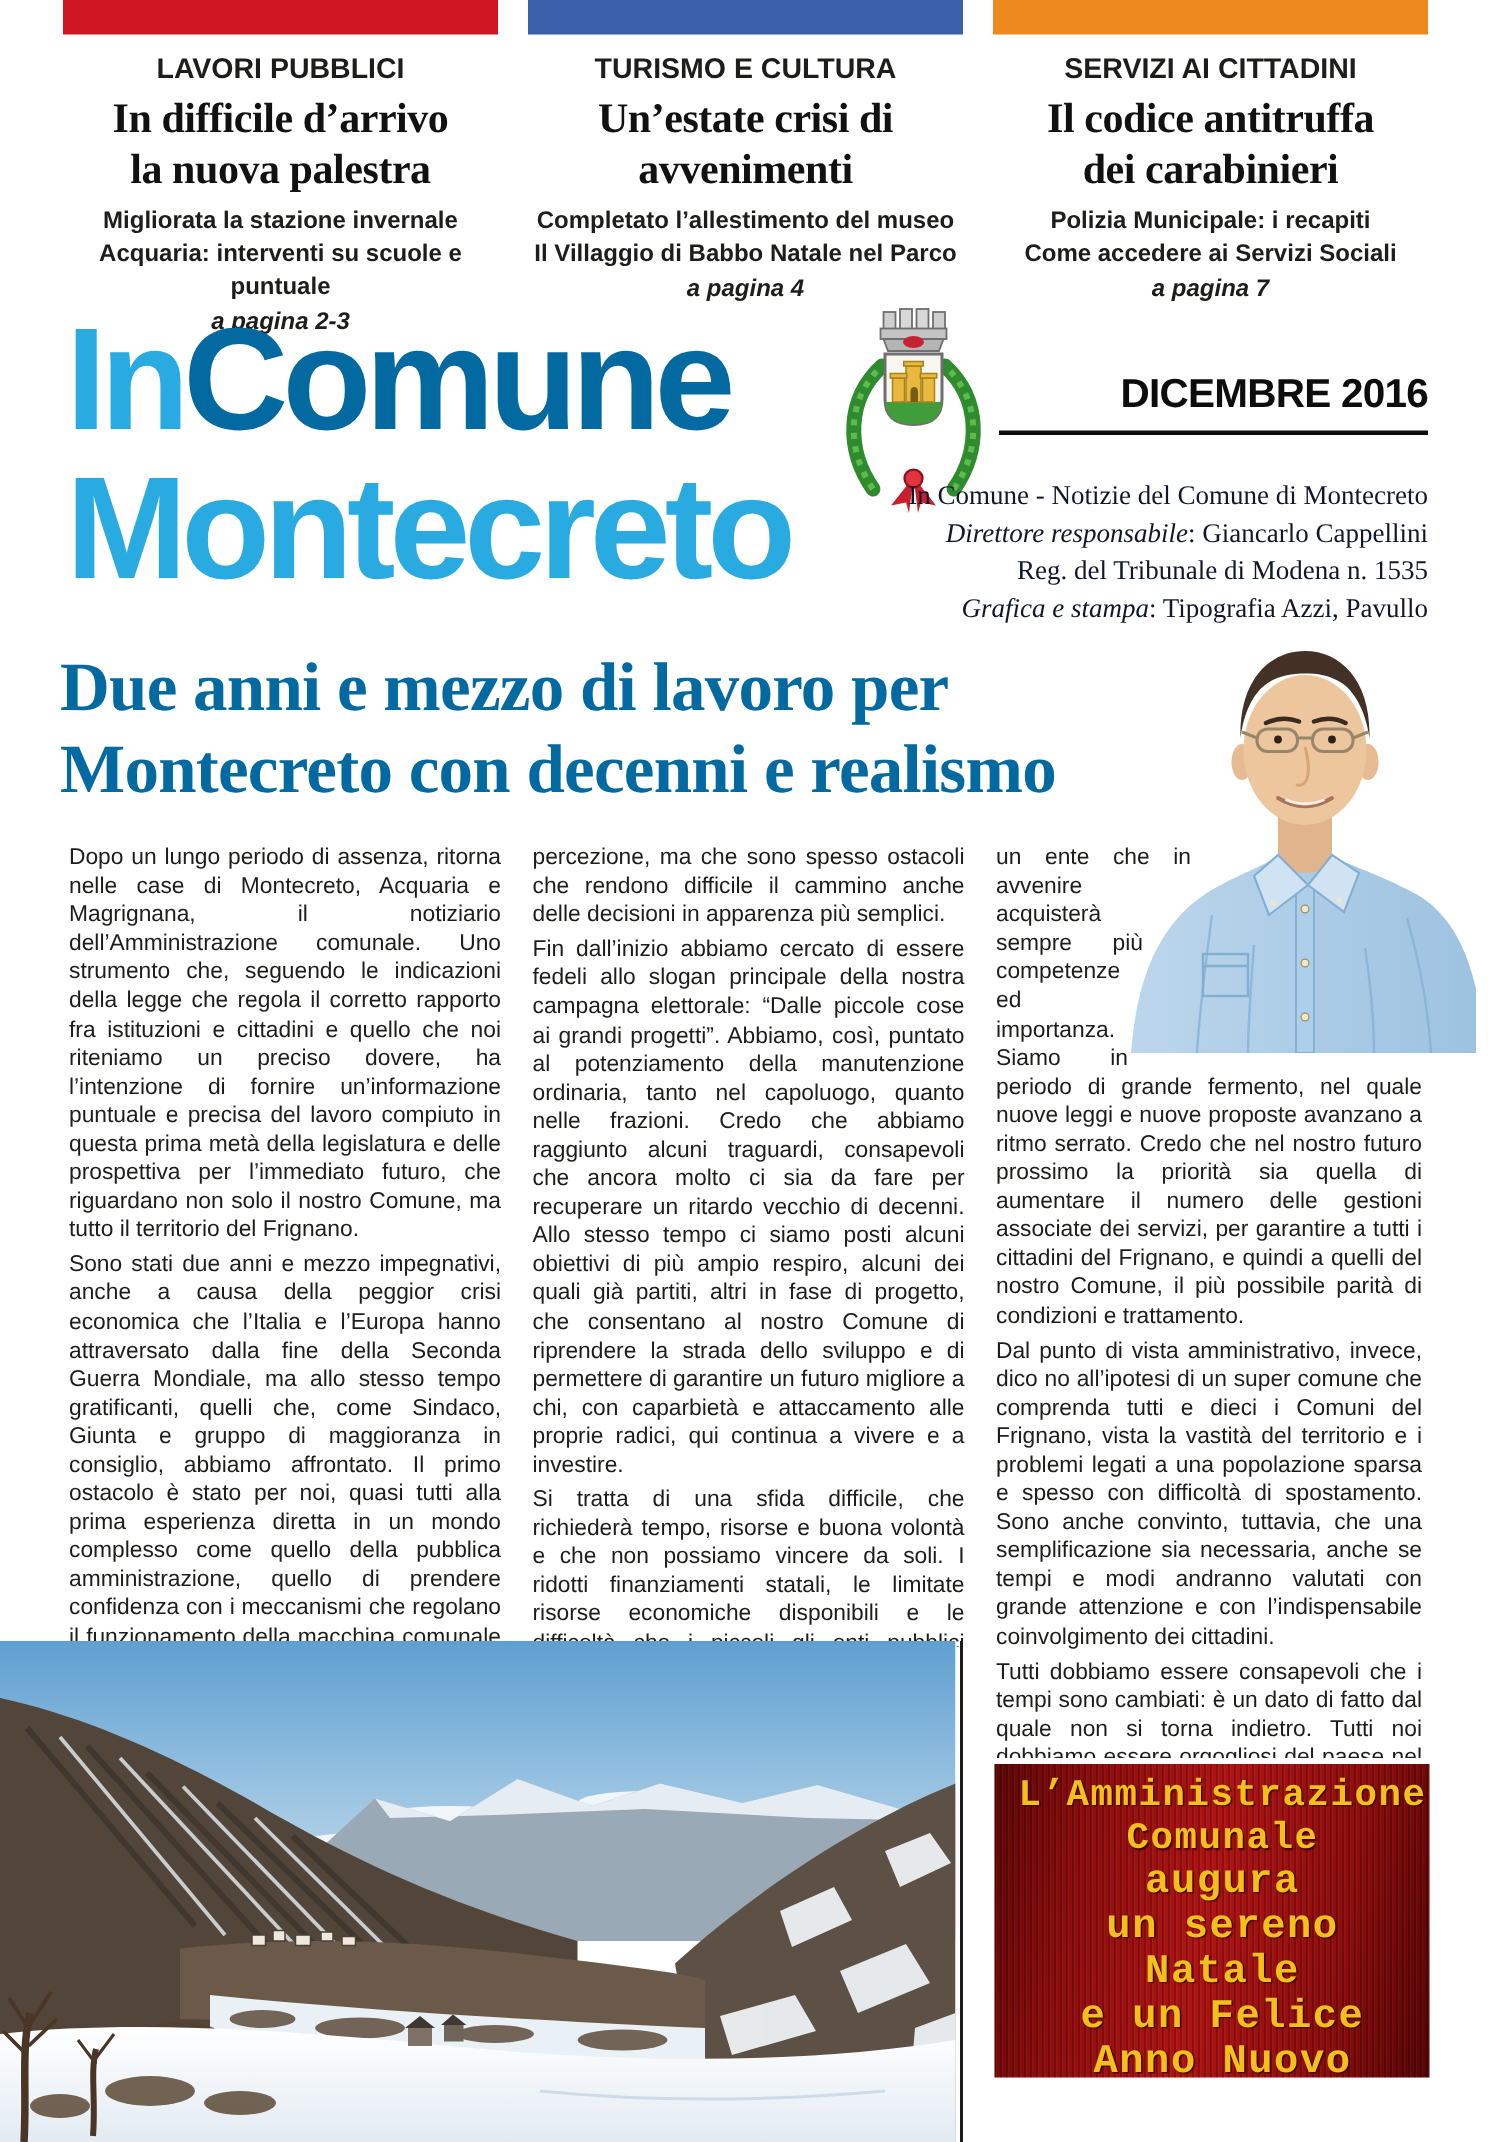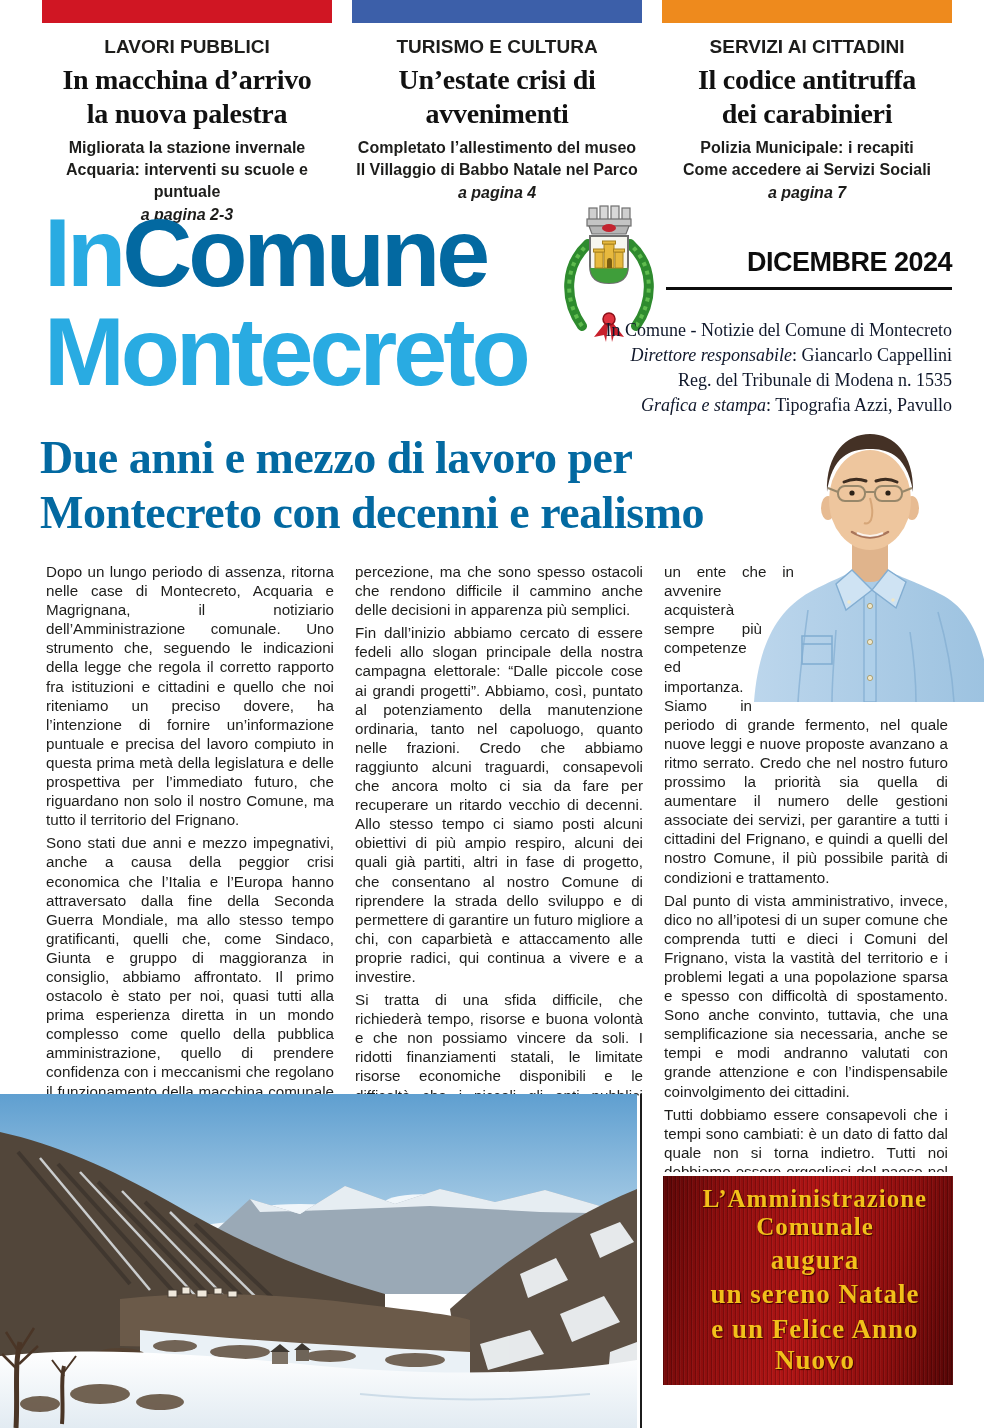--- a/index.html
+++ b/index.html
@@ -59,36 +59,36 @@
   .landscape{position:absolute;left:0;top:1094px;width:637px;height:334px;}
   .photo-rule{position:absolute;left:640px;top:1094px;width:2px;height:334px;background:#1c1c1c;}
 
   
   .greeting{position:absolute;left:663px;top:1176px;width:290px;height:209px;
             background:
               repeating-linear-gradient(90deg,rgba(0,0,0,0.20) 0 1px,rgba(255,255,255,0.04) 1px 2px,rgba(0,0,0,0) 2px 4px),
               linear-gradient(100deg,#5c0606 0%,#8d0d0d 20%,#b01414 48%,#8d0d0d 78%,#540505 100%);
             display:flex;flex-direction:column;justify-content:space-evenly;align-items:center;
             padding:6px 6px;box-sizing:border-box;text-align:center;}
-  .greet-line{font-family:Liberation Serif, serif;font-weight:700;color:#f2c01a;
+  .greet-line{font-family:Liberation Mono, monospace;font-weight:700;color:#f2c01a;
               letter-spacing:1px;text-shadow:1px 1px 1px rgba(60,0,0,0.95);padding-left:14px;}
   .greet-1{font-size:25px;}
   .greet-2,.greet-3,.greet-4{font-size:27px;}
 </style>
 </head>
 <body>
 
 <div class="page">
 
   <header class="teasers">
     <section class="teaser">
       <div class="bar bar-red"></div>
       <div class="kicker">LAVORI PUBBLICI</div>
       <div class="tz-title">
-        <span style="display:block">In macchina d’arrivo</span>
+        <span style="display:block">In difficile d’arrivo</span>
         <span style="display:block">la nuova palestra</span>
       </div>
       <div class="tz-sub">
         <span style="display:block">Migliorata la stazione invernale</span>
         <span style="display:block">Acquaria: interventi su scuole e puntuale</span>
       </div>
       <div class="tz-page">a pagina 2-3</div>
     </section>
 
     <section class="teaser">
@@ -153,21 +153,21 @@
         <rect x="59" y="48" width="8" height="16"></rect>
         <rect x="48" y="40" width="10" height="24"></rect>
         <rect x="37.5" y="45" width="11" height="3"></rect>
         <rect x="57.5" y="45" width="11" height="3"></rect>
         <rect x="46.5" y="37" width="13" height="3"></rect>
       </g>
       <path d="M51,64 v-7 a2.5,3 0 0 1 5,0 v7 Z" fill="#7a5c10"></path>
     </g>
   </svg>
 
-  <div class="issue">DICEMBRE 2024</div>
+  <div class="issue">DICEMBRE 2016</div>
   <div class="issue-rule"></div>
 
   <div class="colophon">
     <div><span class="em"></span><span>In Comune - Notizie del Comune di Montecreto</span></div>
     <div><span class="em">Direttore responsabile</span><span>: Giancarlo Cappellini</span></div>
     <div><span class="em"></span><span>Reg. del Tribunale di Modena n. 1535</span></div>
     <div><span class="em">Grafica e stampa</span><span>: Tipografia Azzi, Pavullo</span></div>
   </div>
 
   <h1 class="headline" style="margin:0;">

